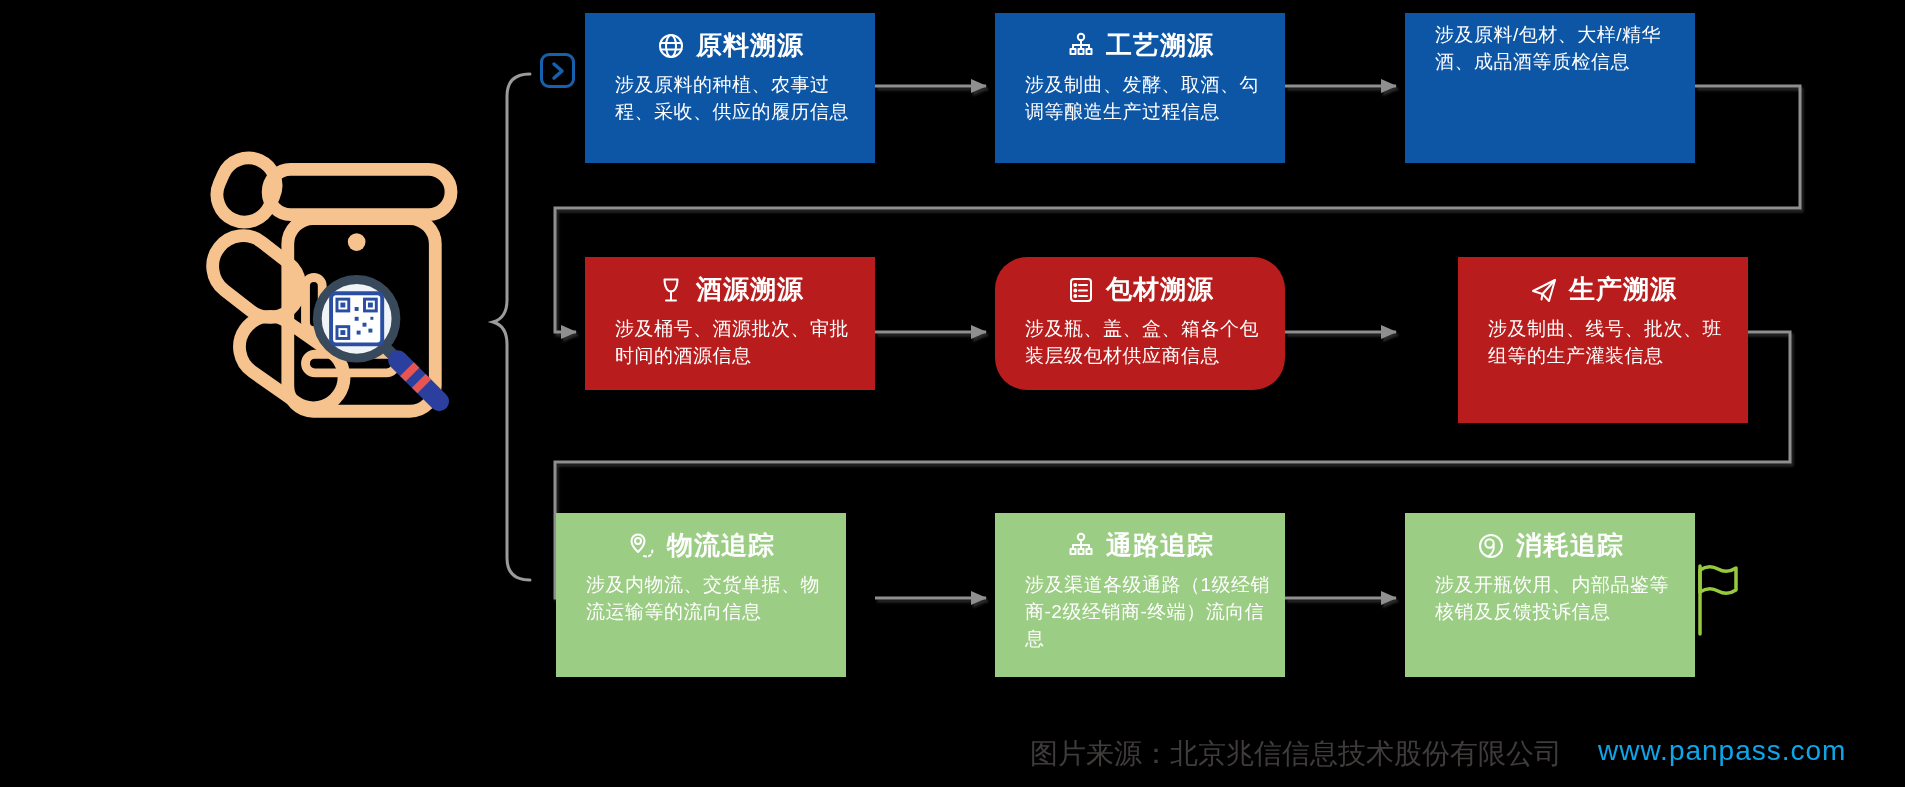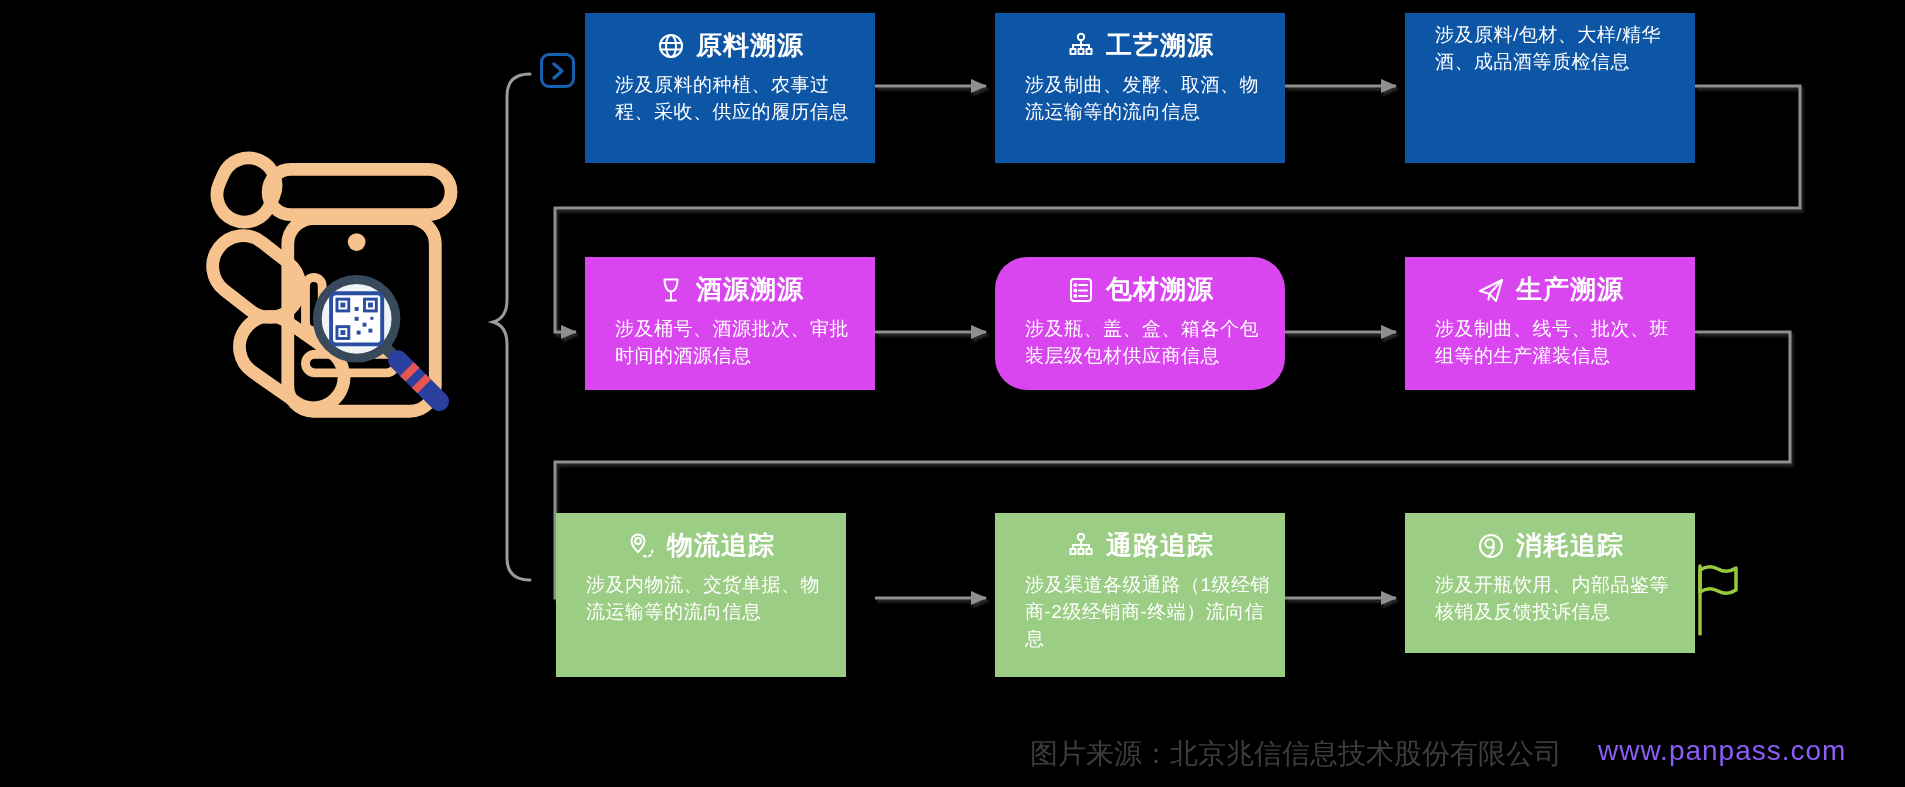--- a/index.html
+++ b/index.html
@@ -17,44 +17,44 @@
   #brace{position:absolute;left:485px;top:70px;width:60px;height:520px;}
 
   
   #chev{position:absolute;left:540px;top:53px;width:35px;height:35px;
     border:3px solid #1661ae;border-radius:9px;box-sizing:border-box;
     display:flex;align-items:center;justify-content:center;}
 
   
   .card{position:absolute;width:290px;box-sizing:border-box;color:#fff;}
   .card.r1{background:#0d55a5;}
-  .card.r2{background:#d946ef;}
+  .card.r2{background:#b91c1c;}
   .card.r3{background:#9ccd85;}
   .titleRow{display:flex;align-items:center;justify-content:center;gap:10px;
     margin-top:15px;font-size:26px;font-weight:bold;letter-spacing:1px;}
   .titleRow svg{flex:0 0 auto;}
   .desc{margin:9px 12px 0 30px;font-size:19px;line-height:1.42;letter-spacing:.5px;}
 
   .c11{left:585px;top:13px;height:150px;}
   .c12{left:995px;top:13px;height:150px;}
   .c13{left:1405px;top:13px;height:150px;}
   .c21{left:585px;top:257px;height:133px;}
   .c22{left:995px;top:257px;height:133px;border-radius:32px;}
-  .c23{left:1405px;top:257px;height:133px;}
+  .c23{left:1458px;top:257px;height:166px;}
   .c31{left:556px;top:513px;height:164px;}
   .c32{left:995px;top:513px;height:164px;}
-  .c33{left:1405px;top:513px;height:140px;}
+  .c33{left:1405px;top:513px;height:164px;}
 
   
   #flag{position:absolute;left:1692px;top:556px;width:52px;height:84px;}
 
   
   #caption{position:absolute;left:1030px;top:735px;display:flex;gap:36px;
     font-size:28px;font-weight:400;color:#403c3c;white-space:nowrap;}
-  #caption .site{letter-spacing:1px;color:#8b5cf6;}
+  #caption .site{letter-spacing:1px;color:#0ea5e9;}
 
   .wicon{stroke:#fff;fill:none;stroke-width:2;stroke-linecap:round;stroke-linejoin:round;}
 </style>
 </head>
 <body>
 
 <div id="stage">
 
   <svg id="hero" viewBox="0 0 320 300">
     <g stroke="#f6c38e" stroke-width="13" fill="none" stroke-linecap="round" stroke-linejoin="round">
@@ -144,21 +144,21 @@
         <line x1="7" y1="14" x2="23" y2="14"></line>
           <line x1="7" y1="14" x2="7" y2="18"></line>
         <line x1="15" y1="14" x2="15" y2="18"></line>
           <line x1="23" y1="14" x2="23" y2="18"></line>
         <rect x="4.5" y="18" width="5" height="5"></rect>
           <rect x="12.5" y="18" width="5" height="5"></rect>
           <rect x="20.5" y="18" width="5" height="5"></rect>
       </svg>
       <span>工艺溯源</span>
     </div>
-    <div class="desc">涉及制曲、发酵、取酒、物流运输等的流向信息</div>
+    <div class="desc">涉及制曲、发酵、取酒、勾调等酿造生产过程信息</div>
   </div>
 
   <div class="card r1 c13">
     <div class="desc">涉及原料/包材、大样/精华酒、成品酒等质检信息</div>
   </div>
 
   <div class="card r2 c21">
     <div class="titleRow">
       <svg class="wicon" width="30" height="30" viewBox="0 0 30 30">
         <path d="M 8.5 4.5 L 21.5 4.5 C 21.5 13 18 16.5 15 16.5 C 12 16.5 8.5 13 8.5 4.5 Z"></path>

